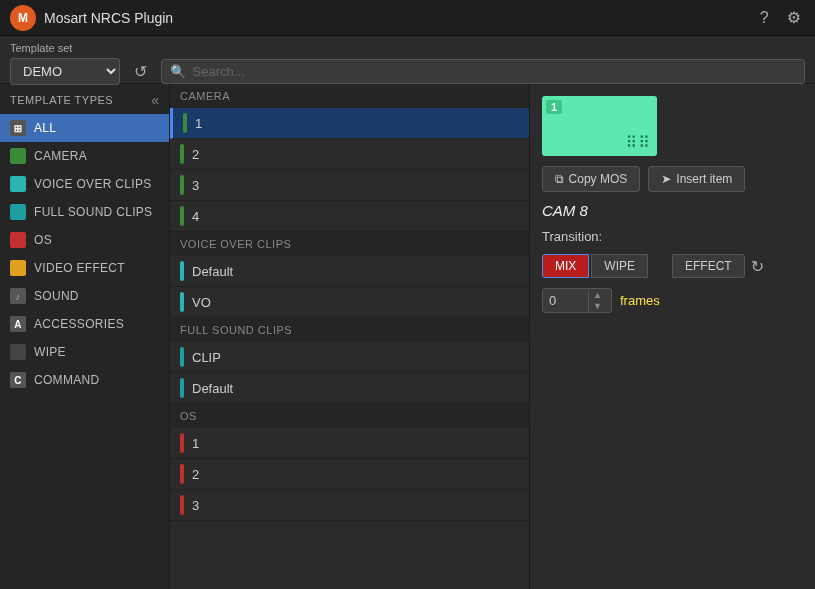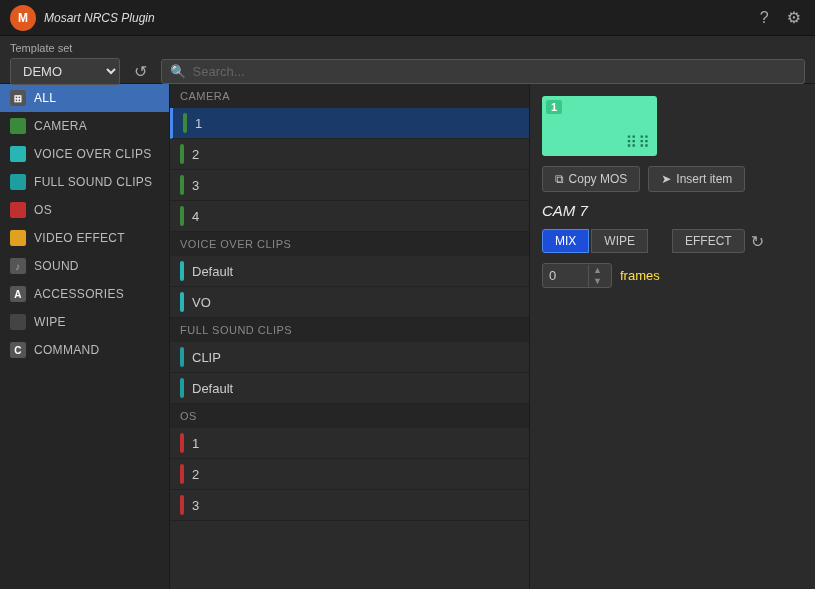--- a/index.html
+++ b/index.html
@@ -35,22 +35,21 @@
       border-radius: 50%;
       display: flex;
       align-items: center;
       justify-content: center;
       color: white;
       font-weight: bold;
       font-size: 12px;
     }
     #app-title {
       color: #ddd;
-      font-size: 12px;
-      font-style: italic;
+      font-size: 14px;
     }
     #title-bar-right {
       display: flex;
       gap: 10px;
       align-items: center;
     }
     .title-icon-btn {
       background: none;
       border: none;
       color: #aaa;
@@ -278,21 +277,21 @@
     }
     .trans-btn {
       background: #3a3a3a;
       border: 1px solid #555;
       color: #ccc;
       padding: 4px 12px;
       cursor: pointer;
       font-size: 12px;
     }
     .trans-btn.active {
-      background: #1d4ed8;
+      background: #b91c1c;
       border-color: #4a8af0;
       color: white;
     }
     .trans-btn:first-child { border-radius: 3px 0 0 3px; }
     .trans-btn:nth-child(3) { border-radius: 0 3px 3px 0; margin-left: 22px; }
     .trans-refresh-btn {
       background: none;
       border: none;
       color: #aaa;
       cursor: pointer;
@@ -366,20 +365,24 @@
     <div id="search-wrapper">
       <span id="search-icon-span">🔍</span>
       <input type="text" id="search-input" placeholder="Search..." style="">
     </div>
   </div>
 </div>
 
 <div id="main">
 
   <div id="sidebar">
+    <div id="sidebar-header">
+      <span id="sidebar-title">Template Types</span>
+      <button id="sidebar-collapse-btn">«</button>
+    </div>
 
     <div class="sidebar-item active">
       <div class="item-icon icon-all">⊞</div>
       <span>ALL</span>
     </div>
     <div class="sidebar-item">
       <div class="item-icon icon-camera"></div>
       <span>CAMERA</span>
     </div>
     <div class="sidebar-item">
@@ -483,22 +486,23 @@
       <button class="preview-btn">
         <span>⧉</span>
         <span>Copy MOS</span>
       </button>
       <button class="preview-btn">
         <span>➤</span>
         <span>Insert item</span>
       </button>
     </div>
 
-    <div id="preview-name">CAM 7</div>
-
+    <div id="preview-name">CAM 8</div>
+
+    <div id="transition-label">Transition:</div>
 
     <div id="transition-buttons">
       <button class="trans-btn active">MIX</button>
       <button class="trans-btn">WIPE</button>
       <button class="trans-btn">EFFECT</button>
       <button class="trans-refresh-btn">↻</button>
     </div>
 
     <div id="frames-row">
       <div id="frames-input-wrapper">

